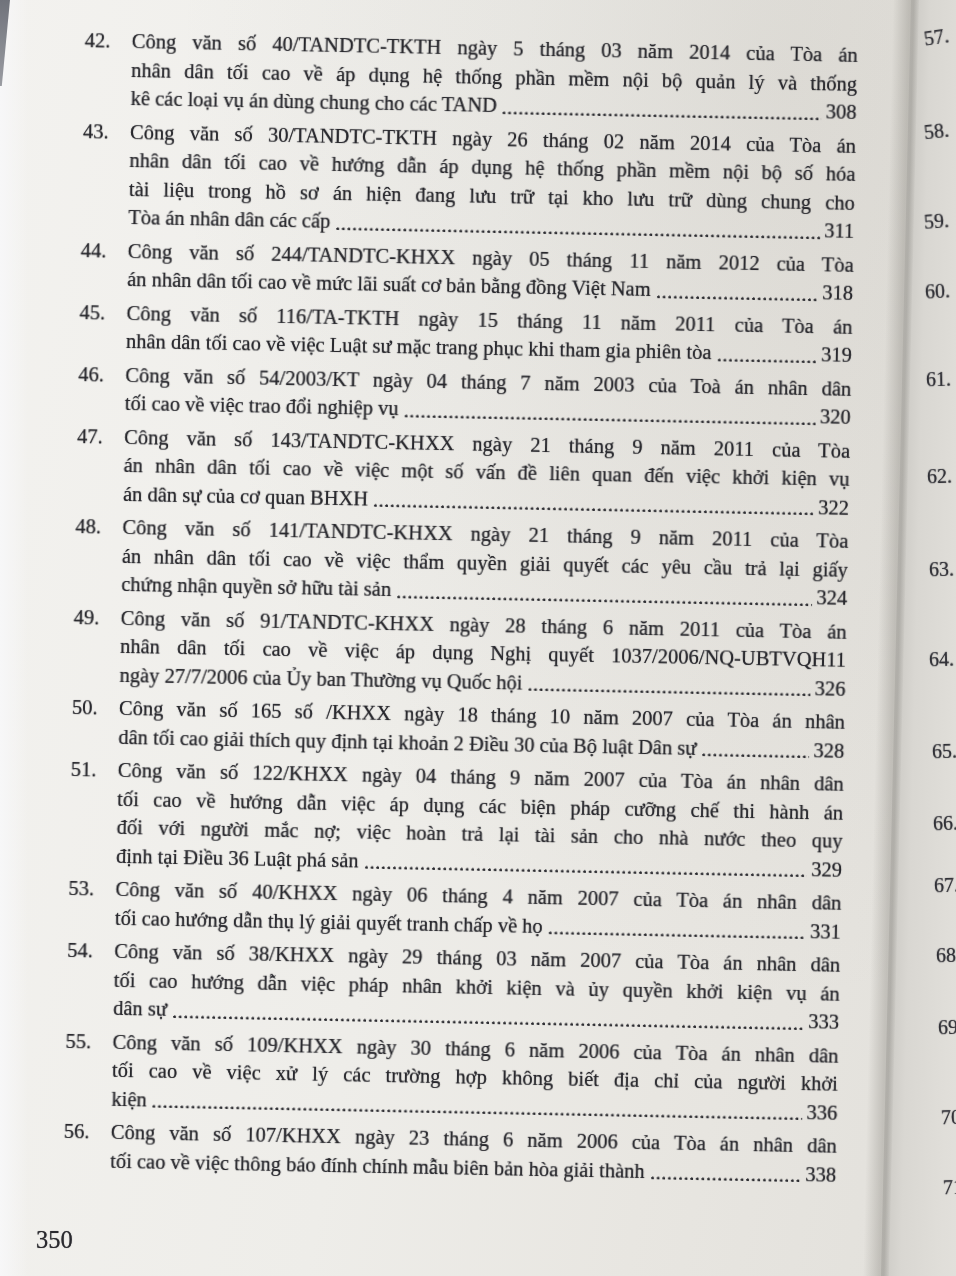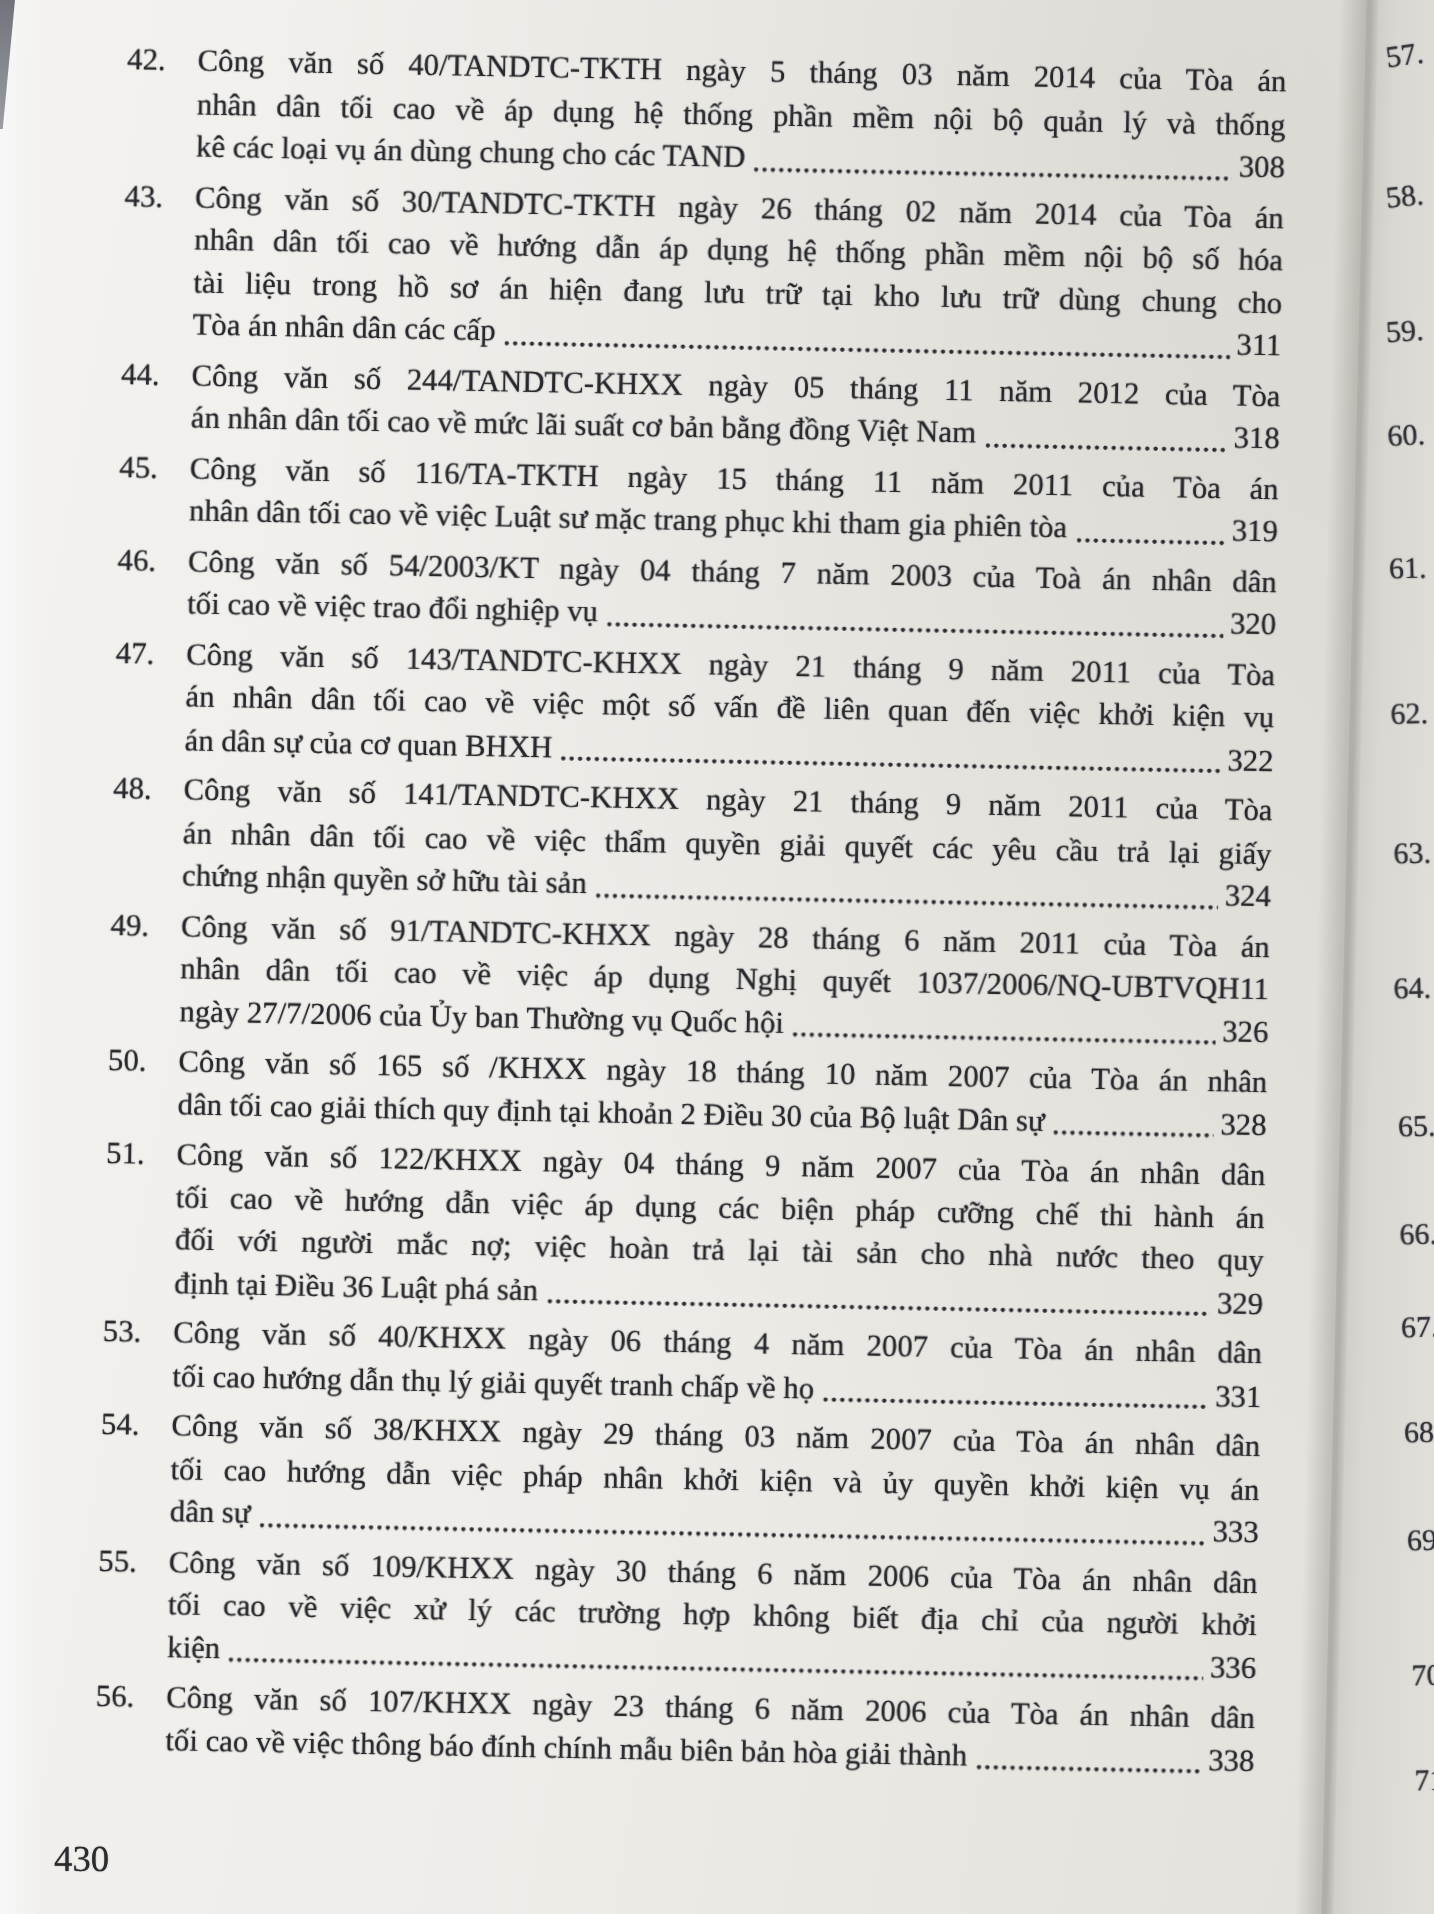--- a/index.html
+++ b/index.html
@@ -268,21 +268,21 @@
       <div class="line">Công văn số 107/KHXX ngày 23 tháng 6 năm 2006 của Tòa án nhân dân</div>
           <div class="lastline">
         <span class="t">tối cao về việc thông báo đính chính mẫu biên bản hòa giải thành</span>
         <span class="leader"></span>
         <span class="pg">338</span>
       </div>
     </div>
   </div>
 </div>
 
-  <div class="folio">430</div>
+  <div class="folio">350</div>
 
   <div class="margin-layer">
       <div class="margin-num" style="left: 924px; top: 26px;">57.</div>
       <div class="margin-num" style="left: 924px; top: 120px;">58.</div>
       <div class="margin-num" style="left: 924px; top: 210px;">59.</div>
       <div class="margin-num" style="left: 925px; top: 280px;">60.</div>
       <div class="margin-num" style="left: 926px; top: 368px;">61.</div>
       <div class="margin-num" style="left: 927px; top: 465px;">62.</div>
       <div class="margin-num" style="left: 929px; top: 558px;">63.</div>
       <div class="margin-num" style="left: 929px; top: 648px;">64.</div>

